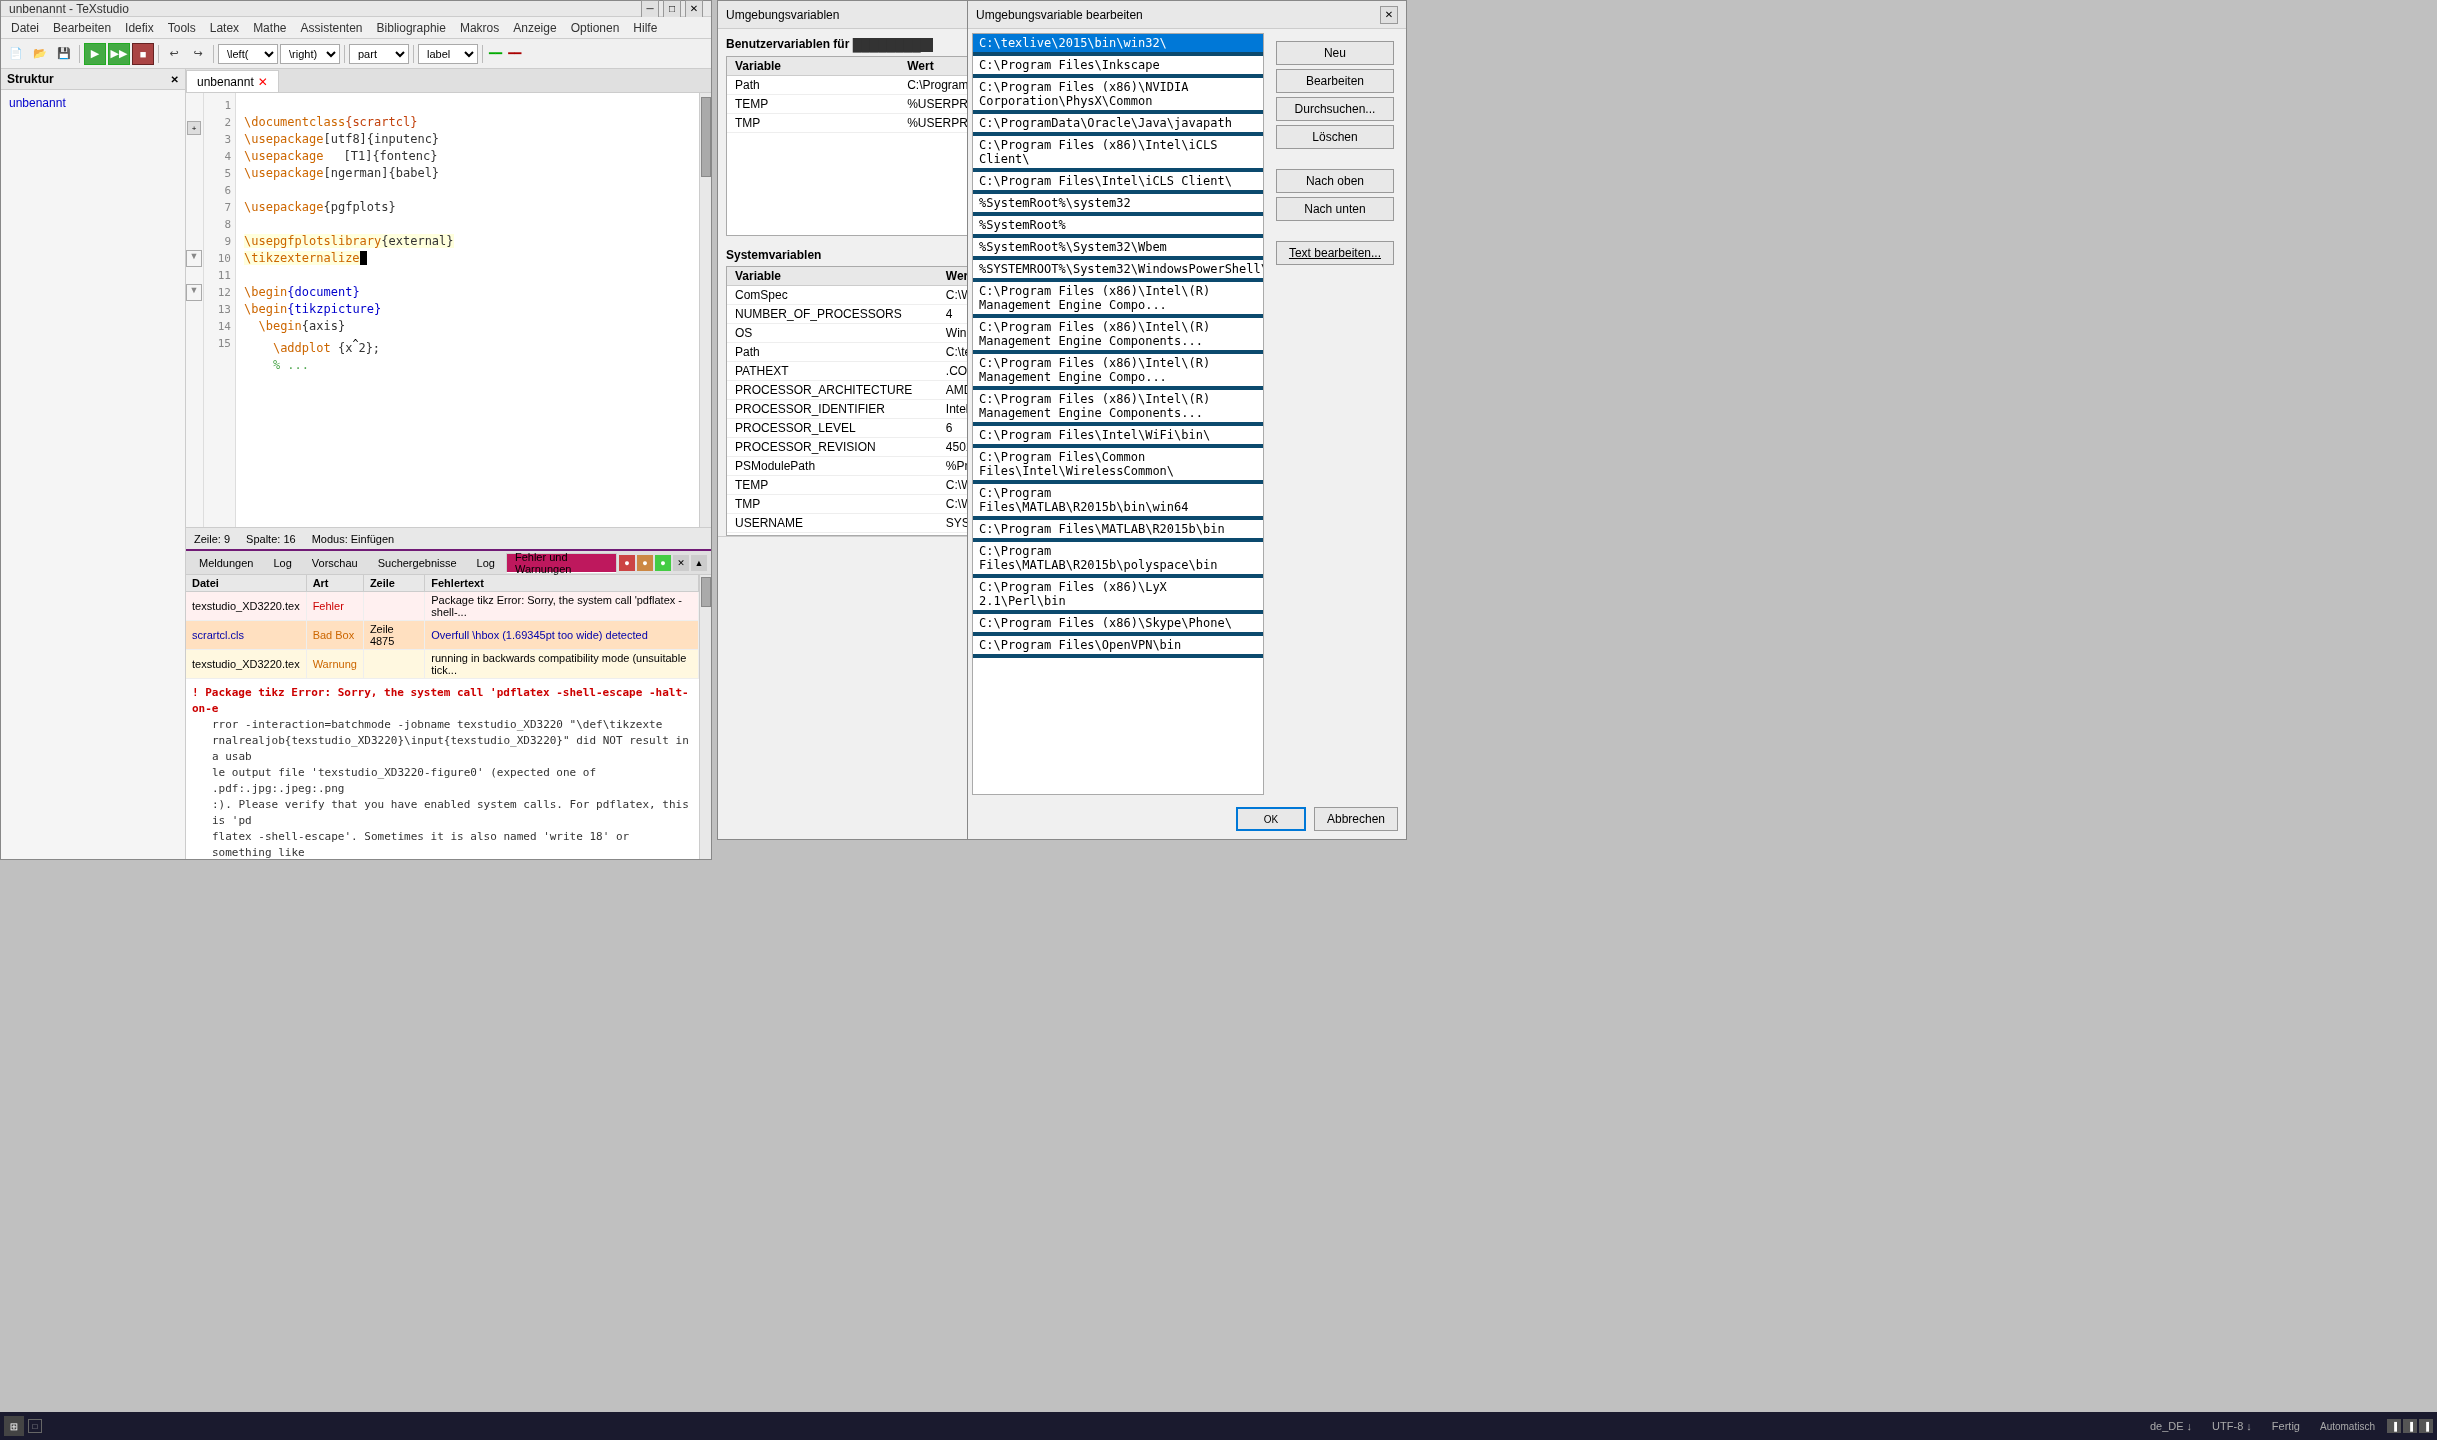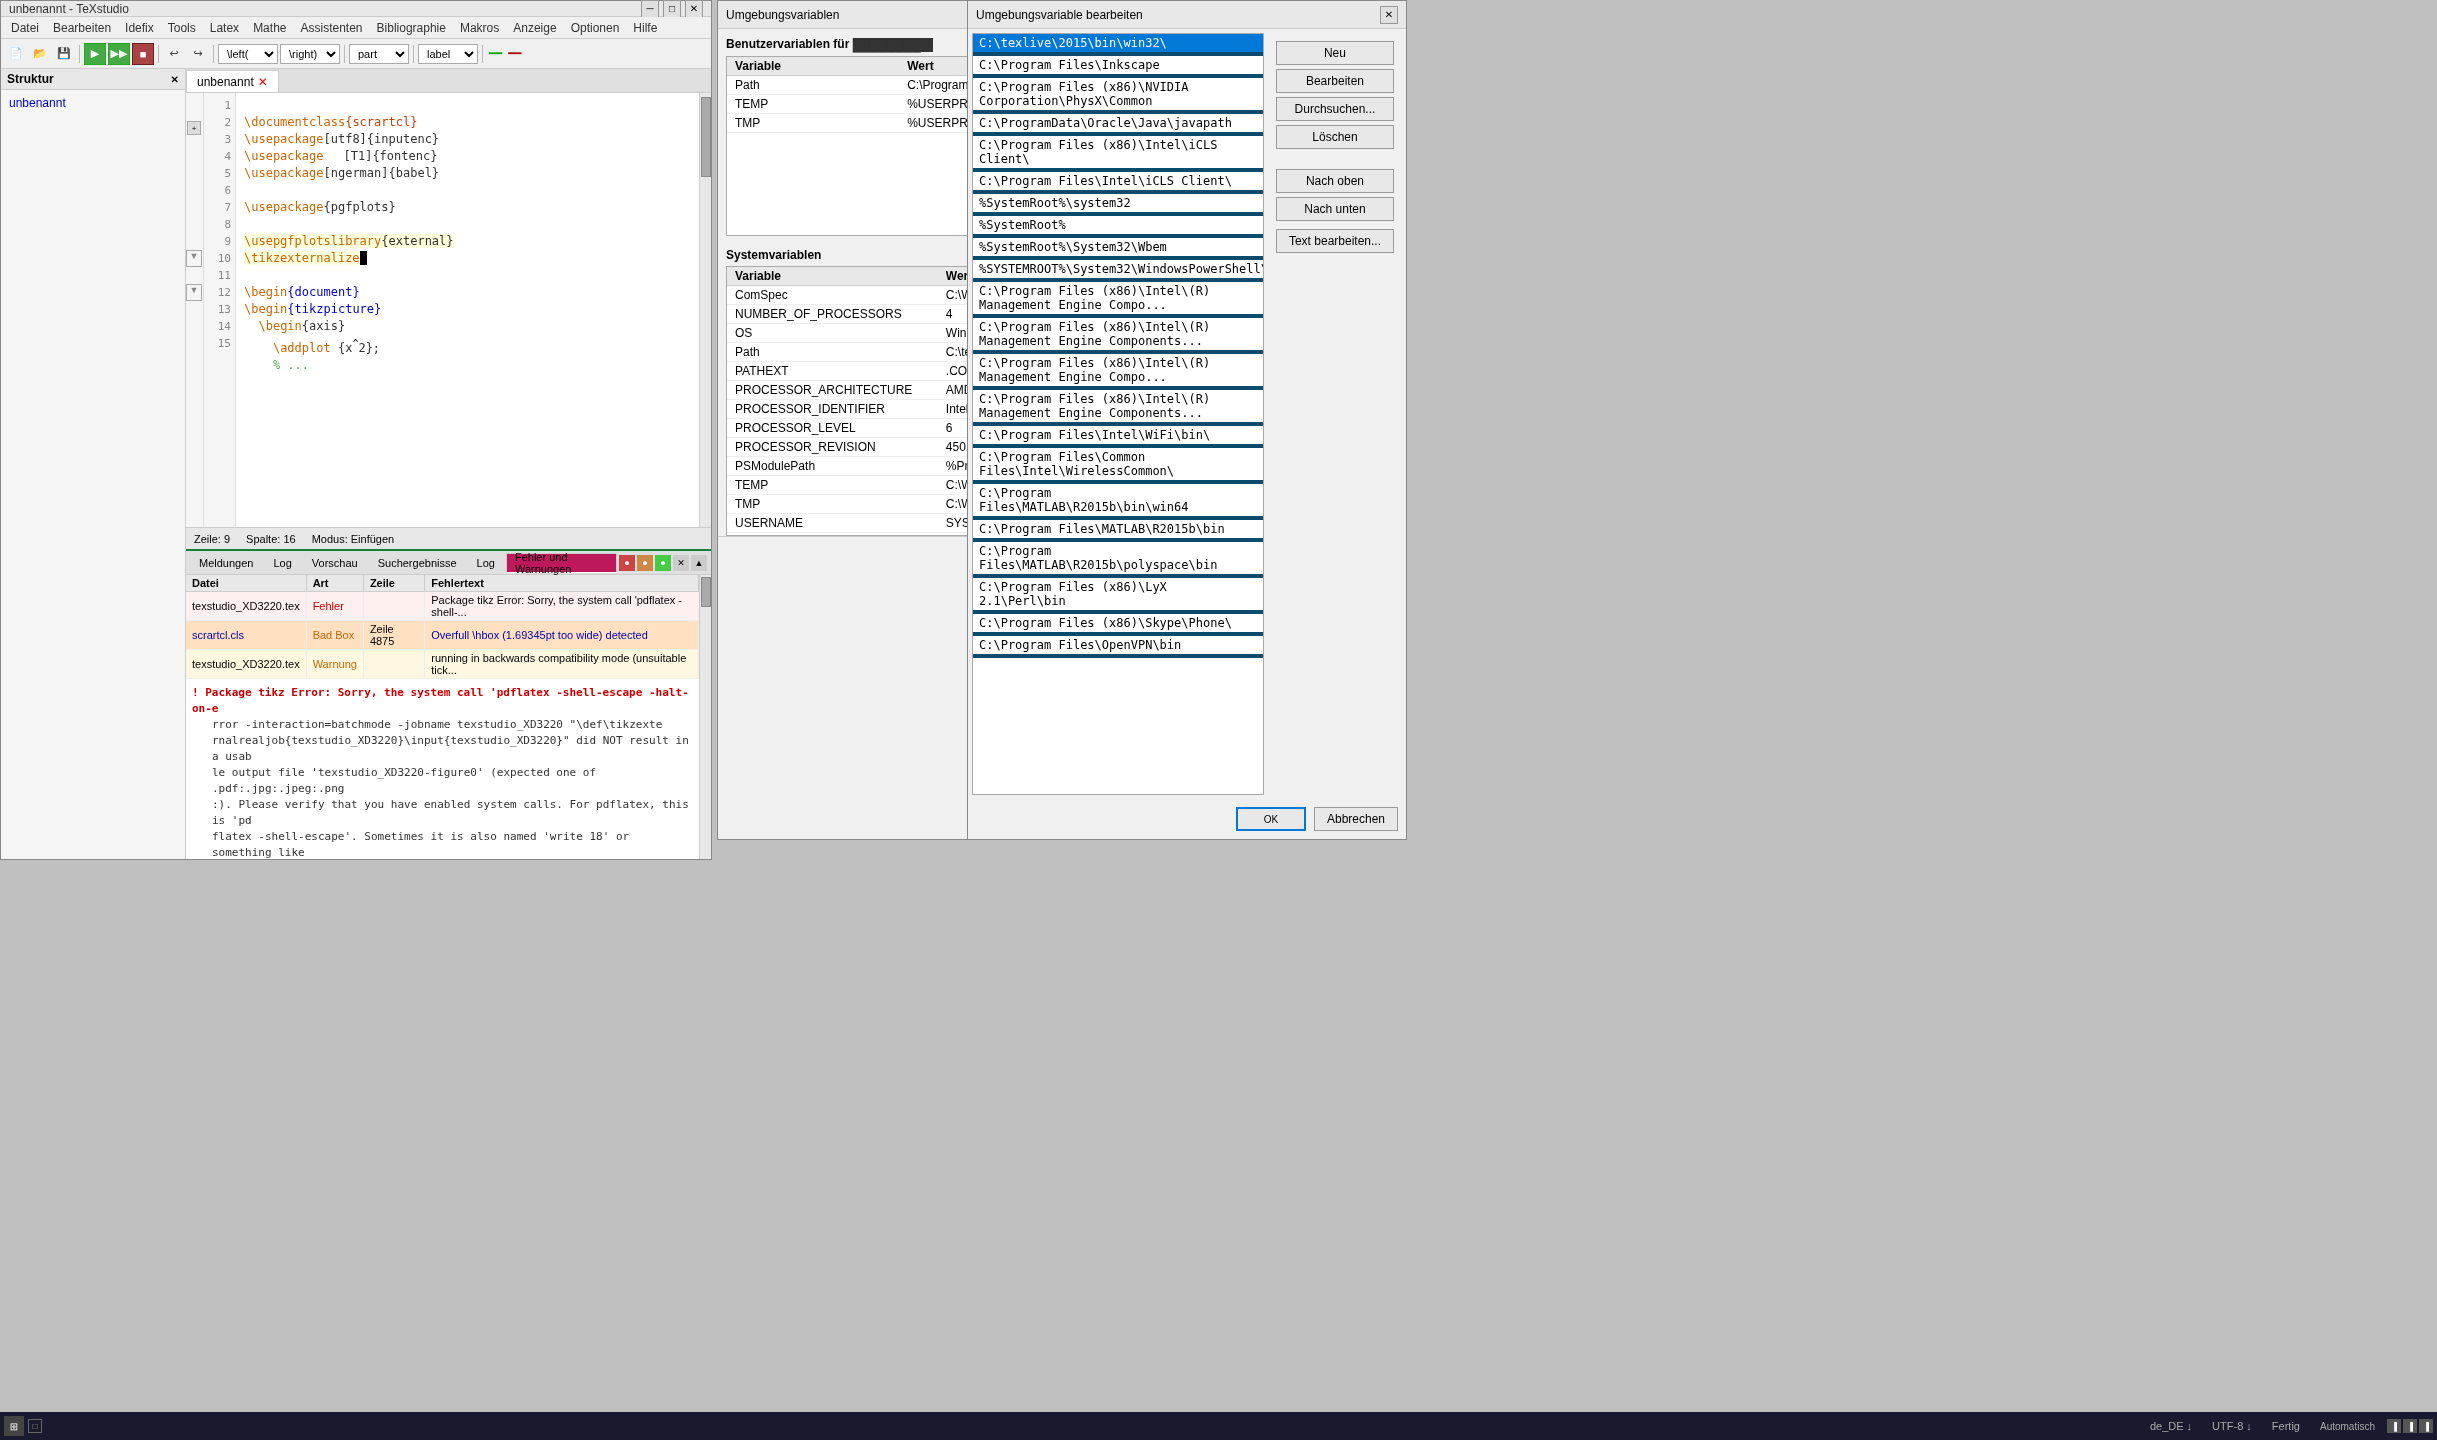--- a/index.html
+++ b/index.html
@@ -172,21 +172,21 @@
       display: flex;
       align-items: center;
       padding: 0 8px;
       font-size: 11px;
       gap: 16px;
     }
 
     
     .bottom-panel {
       height: 310px;
-      border-top: 2px solid #15803d;
+      border-top: 2px solid #701a75;
       display: flex;
       flex-direction: column;
       background: #f5f5f5;
     }
     .bottom-tab-bar {
       display: flex;
       background: #e0e0e0;
       border-bottom: 1px solid #ccc;
       height: 24px;
       align-items: center;
@@ -796,21 +796,21 @@
         </div>
     </div>
 
     <div class="edit-env-buttons">
       <button class="edit-env-btn">Neu</button>
       <button class="edit-env-btn">Bearbeiten</button>
       <button class="edit-env-btn">Durchsuchen...</button>
       <button class="edit-env-btn">Löschen</button>
       <button class="edit-env-btn" style="margin-top:16px;">Nach oben</button>
       <button class="edit-env-btn">Nach unten</button>
-      <button class="edit-env-btn" style="margin-top:4px;">Text bearbeiten...</button>
+      <button class="edit-env-btn" style="margin-top:16px;text-decoration:underline;">Text bearbeiten...</button>
     </div>
   </div>
 
   <div class="ok-cancel-row">
     <button class="ok-btn">OK</button>
     <button class="cancel-btn">Abbrechen</button>
   </div>
 </div>
 
 <div style="position:fixed;bottom:0;left:0;right:0;height:28px;background:#1a1a2e;display:flex;align-items:center;padding:0 4px;gap:4px;z-index:999;">

